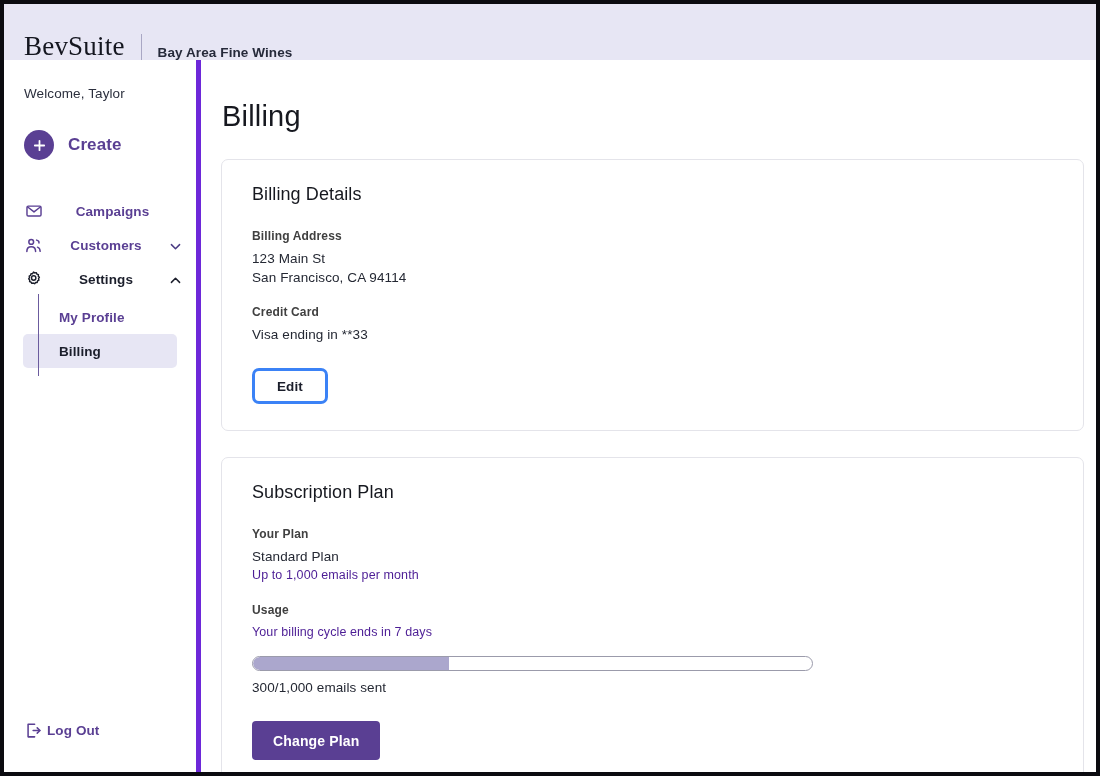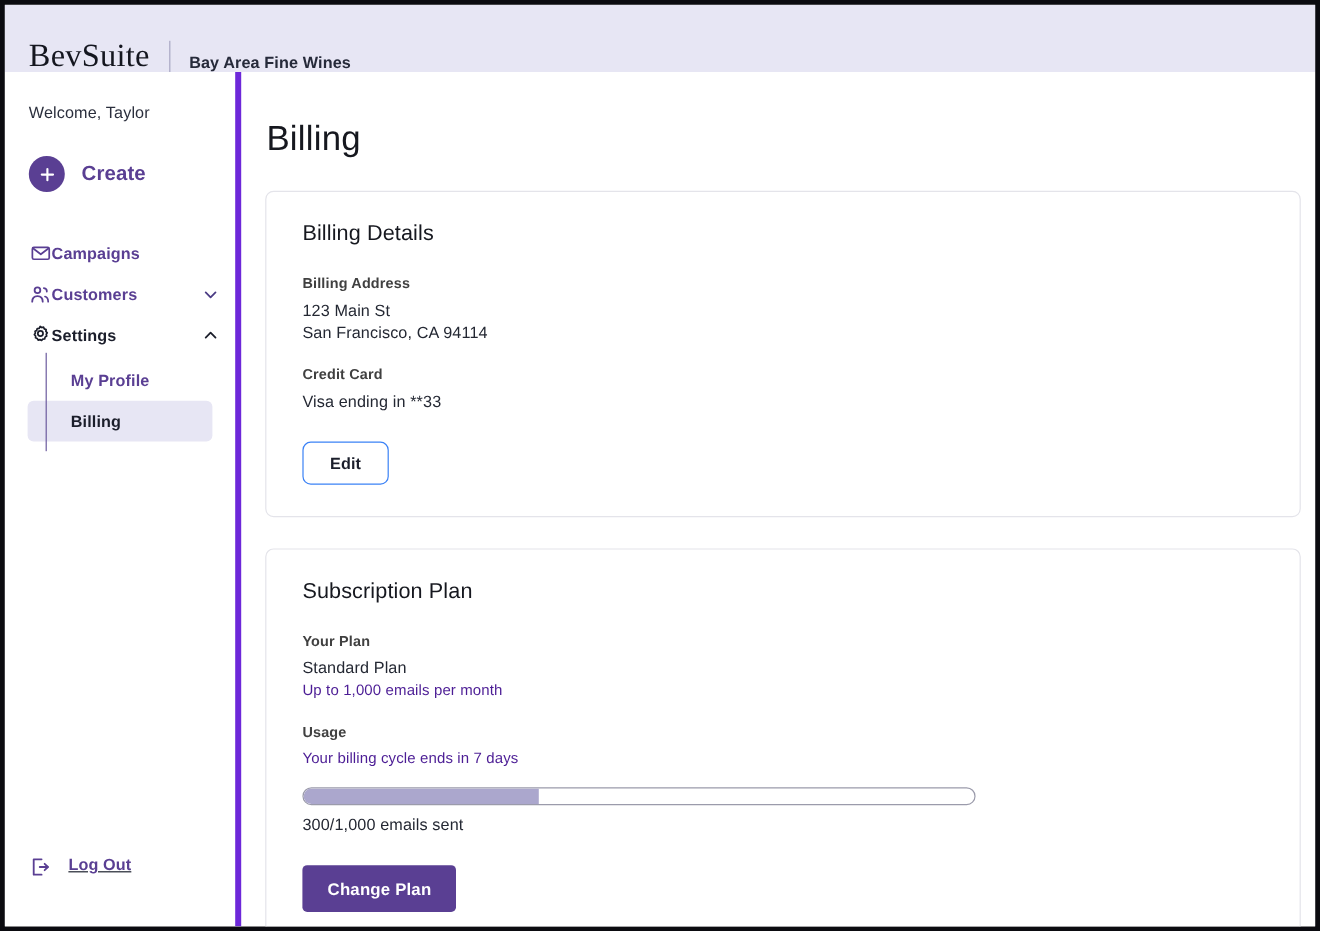--- a/index.html
+++ b/index.html
@@ -111,20 +111,21 @@
     display: flex;
     flex-direction: column;
   }
   .nav-item {
     display: flex;
     align-items: center;
     height: 34px;
     padding: 0 14px 0 20px;
     cursor: pointer;
     position: relative;
+    text-align: center;
   }
   .nav-icon {
     width: 19px; height: 19px;
     flex: 0 0 19px;
     display: flex; align-items: center; justify-content: center;
   }
   .nav-label {
     font-size: 13.5px;
     font-weight: bold;
     color: #5a3f93;
@@ -163,27 +164,26 @@
   }
   .subnav-item.selected {
     background: #e7e6f4;
     color: #1b1e2b;
   }
 
   .sidebar-spacer { flex: 1 1 auto; }
 
   .logout-row {
     display: flex;
-    align-items: flex-start;
-    gap: 14px;
+    align-items: center;
+    gap: 4px;
     padding: 0 0 0 20px;
     height: 34px;
     margin-bottom: 25px;
     cursor: pointer;
-    text-decoration: underline;
   }
   .logout-label {
     font-size: 13.5px;
     font-weight: bold;
     color: #5a3f93;
     letter-spacing: 0.1px;
   }
 
   
   .main {
@@ -235,21 +235,21 @@
     letter-spacing: 0.1px;
   }
   .block-gap { height: 18px; }
 
   .btn-outline {
     display: inline-flex;
     align-items: center;
     justify-content: center;
     height: 36px;
     padding: 0 22px;
-    border: 1px solid #3b82f6;
+    border: 3px solid #3b82f6;
     border-radius: 7px;
     background: #ffffff;
     font-family: "Liberation Sans", sans-serif;
     font-size: 13.5px;
     font-weight: bold;
     color: #1b1e2b;
     cursor: pointer;
     letter-spacing: 0.1px;
     margin-top: 24px;
   }

